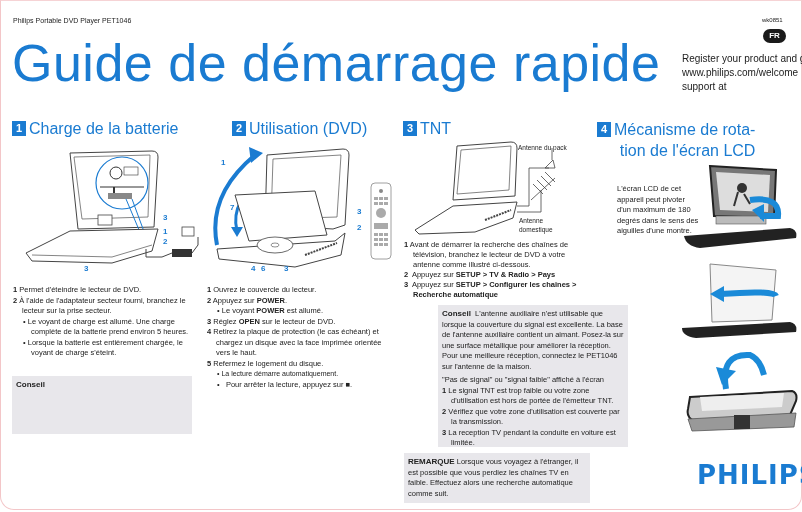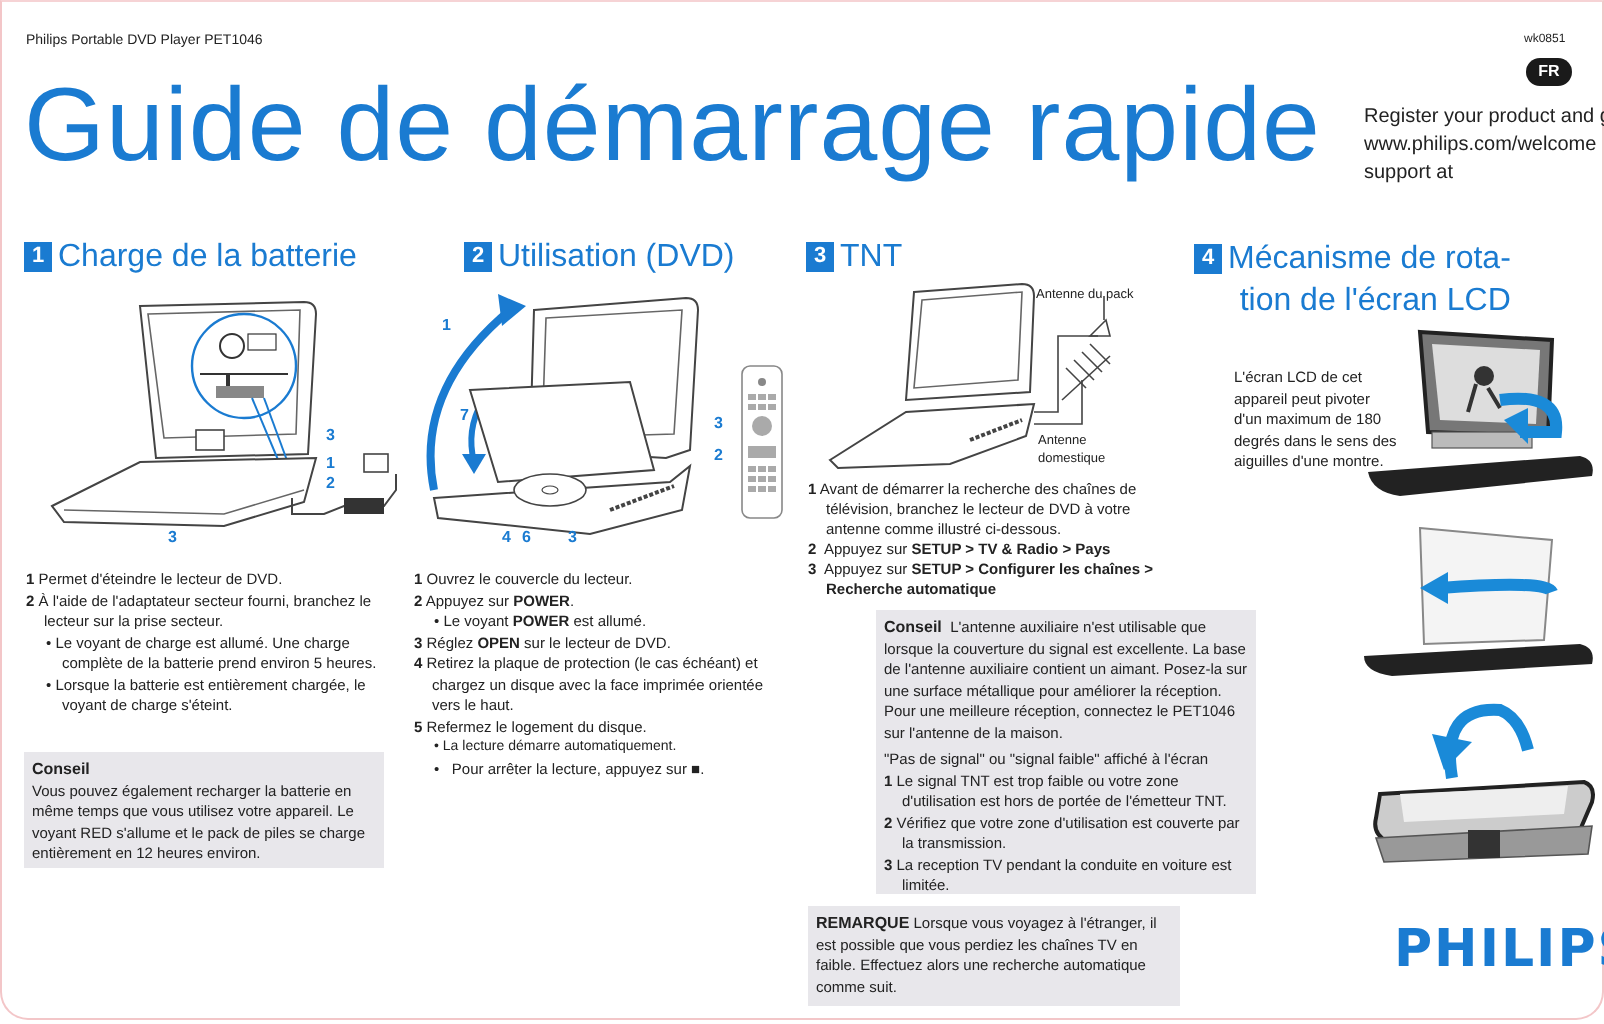--- a/index.html
+++ b/index.html
@@ -101,21 +101,20 @@
 
 <div class="steps" style="left:13px; top:285px; width:180px;">
   <div class="s"><span class="b">1</span> <span>Permet d'éteindre le lecteur de DVD.</span></div>
   <div class="s"><span class="b">2</span> <span>À l'aide de l'adaptateur secteur fourni, branchez le lecteur sur la prise secteur.</span></div>
   <div class="sub">• <span>Le voyant de charge est allumé. Une charge complète de la batterie prend environ 5 heures.</span></div>
   <div class="sub">• <span>Lorsque la batterie est entièrement chargée, le voyant de charge s'éteint.</span></div>
 </div>
 
 <div class="tip-box" style="left:12px; top:376px; width:180px; height:58px;">
   <div class="head">Conseil</div>
-  <div>Vous pouvez également recharger la batterie en même temps que vous utilisez votre appareil. Le voyant RED s'allume et le pack de piles se charge entièrement en 12 heures environ.</div>
 </div>
 
 <div class="section-title" style="left:208px; top:119px;padding-left:24px;">
   <span class="num">2</span><span>Utilisation (DVD)</span>
 </div>
 
 <svg class="illus" style="left:205px; top:145px;" width="190" height="125" viewBox="0 0 190 125">
 
   <path d="M12 100 Q2 50 50 10" fill="none" stroke="#1a7bd1" stroke-width="4"></path>
   <polygon points="44,2 58,8 46,18" fill="#1a7bd1"></polygon>

